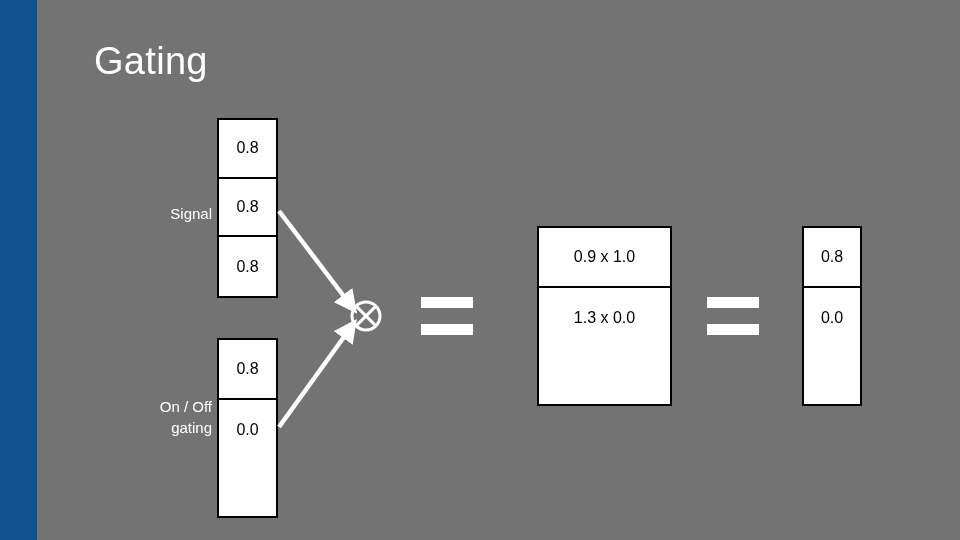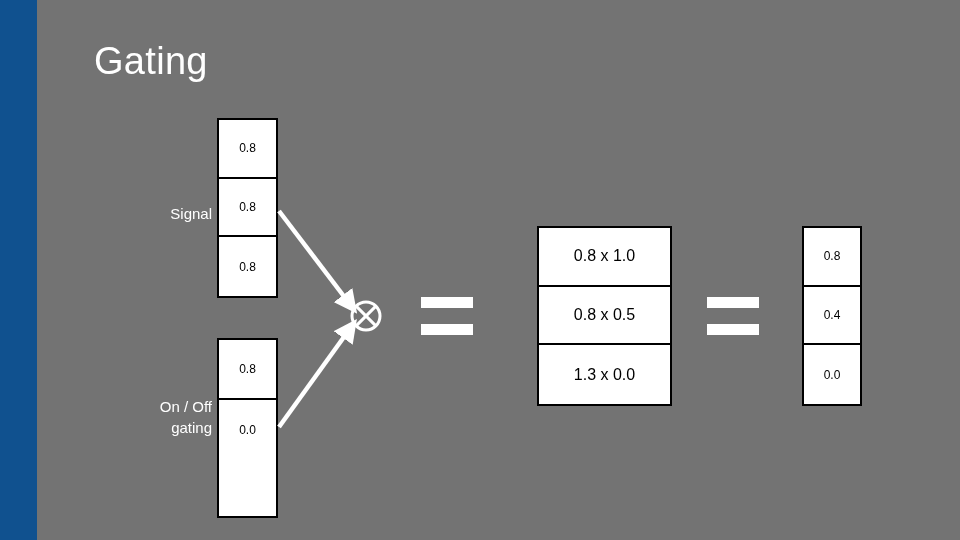--- a/index.html
+++ b/index.html
@@ -63,21 +63,21 @@
     box-sizing: border-box;
     background: #ffffff;
   }
   .cell {
     box-sizing: border-box;
     background: #ffffff;
     color: #000000;
     display: flex;
     align-items: center;
     justify-content: center;
-    font-size: 12px;
+    font-size: 16px;
     border-bottom: 2px solid #000000;
     white-space: nowrap;
   }
   .cell:last-child {
     border-bottom: none;
   }
 
   
   #vec-signal {
     left: 180px;
@@ -176,29 +176,27 @@
     <line x1="319.1" y1="306.1" x2="338.9" y2="325.9" stroke="#ffffff" stroke-width="3"></line>
     <line x1="338.9" y1="306.1" x2="319.1" y2="325.9" stroke="#ffffff" stroke-width="3"></line>
   </svg>
 
   <div class="equals" id="equals-1">
     <div class="bar top"></div>
     <div class="bar bottom"></div>
   </div>
 
   <div class="vector" id="vec-product">
-    <div class="cell">0.8 x 1.0</div>
-    <div class="cell">0.8 x 0.5</div>
+    <div class="cell">0.9 x 1.0</div>
     <div class="cell">1.3 x 0.0</div>
   </div>
 
   <div class="equals" id="equals-2">
     <div class="bar top"></div>
     <div class="bar bottom"></div>
   </div>
 
   <div class="vector" id="vec-result">
     <div class="cell">0.8</div>
-    <div class="cell">0.4</div>
     <div class="cell">0.0</div>
   </div>
 
 </div>
 
 </body></html>

